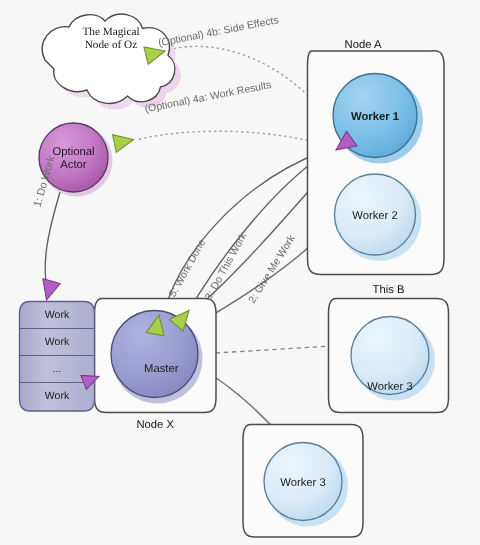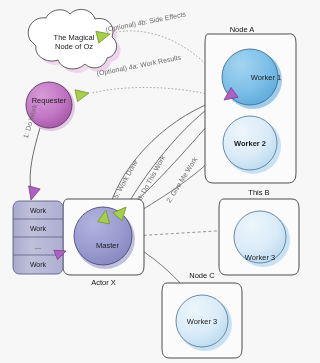--- a/index.html
+++ b/index.html
@@ -159,45 +159,45 @@
       <polygon points="0,0 13,-6 13,6" fill="#b15fc4" stroke="#7b3a89" transform="translate(224,100) rotate(-36)"></polygon>
 
       <polygon points="0,0 13,-6 13,6" fill="#a6cf4a" stroke="#6f8f2c" transform="translate(106,210) rotate(101)"></polygon>
 
       <polygon points="0,0 13,-6 13,6" fill="#a6cf4a" stroke="#6f8f2c" transform="translate(126,207) rotate(131)"></polygon>
 
       <polygon points="0,0 11,-5 11,5" fill="#b15fc4" stroke="#7b3a89" transform="translate(66,251) rotate(159)"></polygon>
     </g>
   </svg>
 
-  <div class="lbl" style="left:32px;top:33px;width:84px;">
+  <div class="lbl" style="left:32px;top:16px;width:84px;font-family:Liberation Serif, serif;">
     <div>The Magical</div>
     <div>Node of Oz</div>
   </div>
 
   <div class="lbl" style="left:9px;top:96px;width:80px;">
-    <div>Requester</div>
+    <div>Optional</div>
+    <div>Actor</div>
   </div>
 
   <div class="lbl" style="left:63px;top:241px;width:56px;text-align:right;">Master</div>
 
   <div class="lbl worklbl" style="left:13px;top:206px;width:50px;">Work</div>
   <div class="lbl worklbl" style="left:13px;top:224px;width:50px;">Work</div>
   <div class="lbl worklbl" style="left:13px;top:242px;width:50px;">...</div>
   <div class="lbl worklbl" style="left:13px;top:260px;width:50px;">Work</div>
 
-  <div class="lbl" style="left:226px;top:73px;width:80px;">Worker 1</div>
-  <div class="lbl" style="left:210px;top:139px;width:80px;font-weight:bold;">Worker 2</div>
+  <div class="lbl" style="left:210px;top:73px;width:80px;font-weight:bold;">Worker 1</div>
+  <div class="lbl" style="left:210px;top:139px;width:80px;">Worker 2</div>
   <div class="lbl" style="left:220px;top:233px;width:80px;margin-top:20px;">Worker 3</div>
   <div class="lbl" style="left:162px;top:317px;width:80px;">Worker 3</div>
 
   <div class="lbl nodelbl" style="left:200px;top:25px;width:84px;">Node A</div>
   <div class="lbl nodelbl" style="left:219px;top:188px;width:80px;">This B</div>
-  <div class="lbl nodelbl" style="left:162px;top:271px;width:80px;">Node C</div>
-  <div class="lbl nodelbl" style="left:63px;top:278px;width:81px;">Actor X</div>
+  <div class="lbl nodelbl" style="left:63px;top:278px;width:81px;">Node X</div>
 
   <div class="edgelbl" style="left:105px;top:26px;transform:rotate(-11deg);">(Optional) 4b: Side Effects</div>
   <div class="edgelbl" style="left:96px;top:70px;transform:rotate(-11deg);">(Optional) 4a: Work Results</div>
   <div class="edgelbl" style="left:22px;top:137px;transform:rotate(-74deg);">1: Do Work</div>
   <div class="edgelbl" style="left:112px;top:196px;transform:rotate(-61deg);">5: Work Done</div>
   <div class="edgelbl" style="left:136px;top:198px;transform:rotate(-61deg);">3: Do This Work</div>
   <div class="edgelbl" style="left:165px;top:200px;transform:rotate(-58deg);">2: Give Me Work</div>
 
 </div>
 

